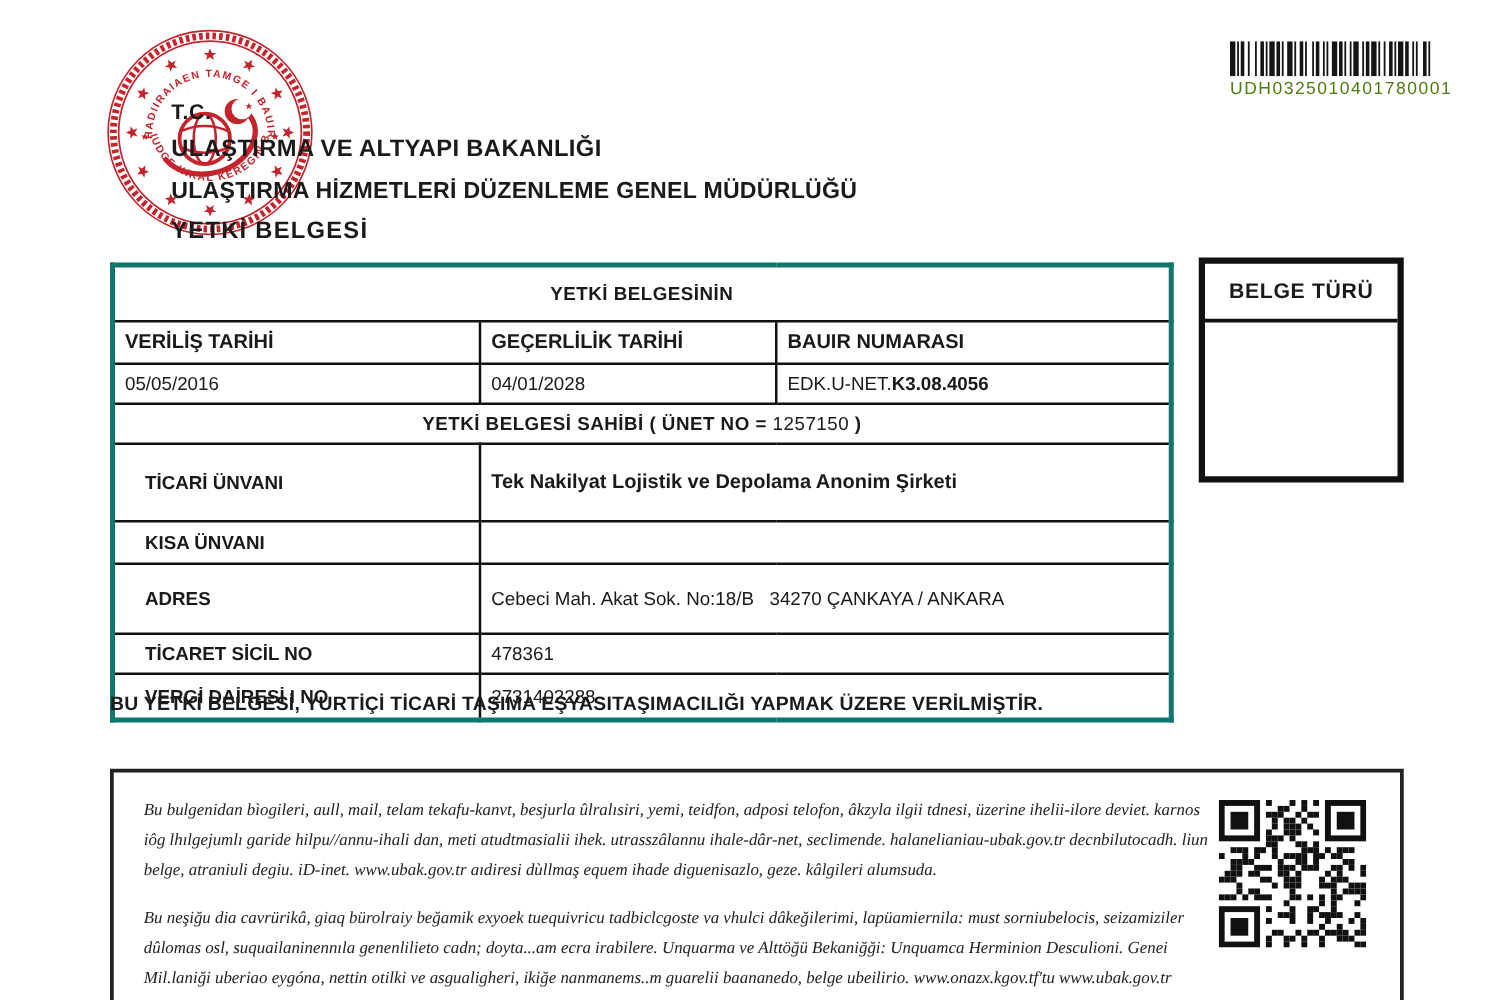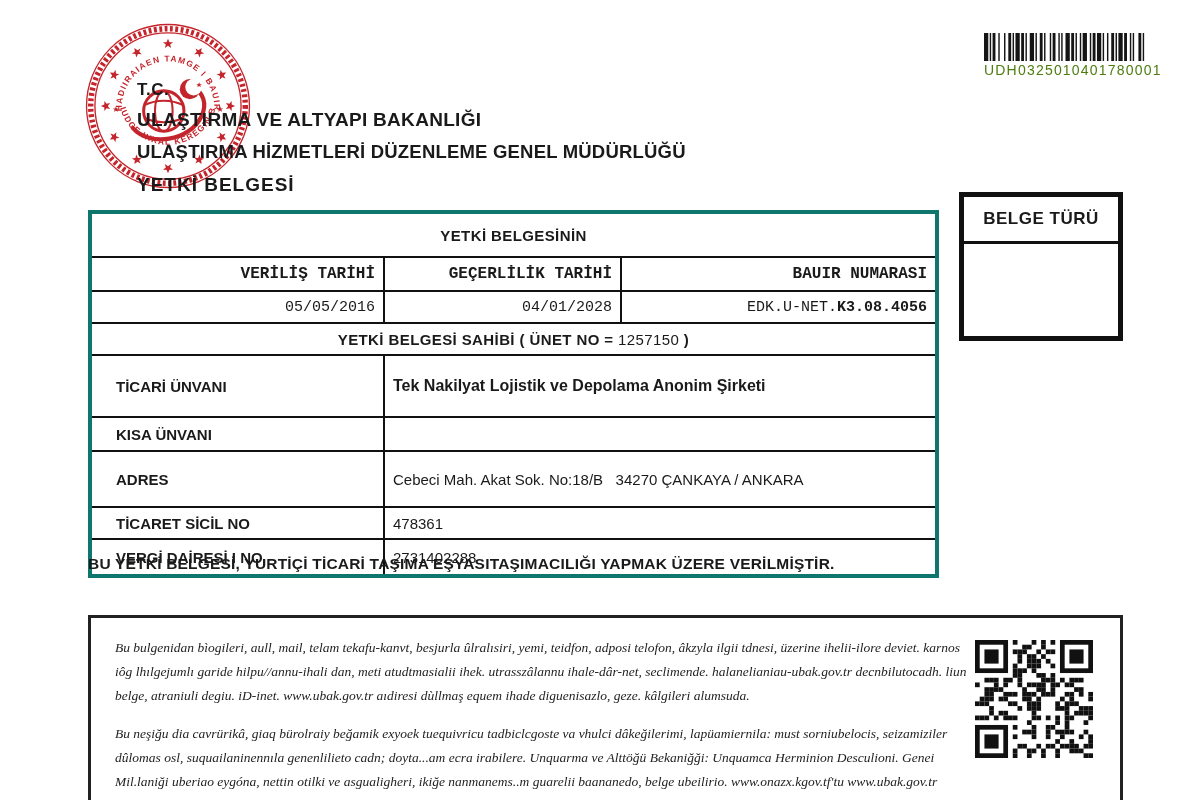--- a/index.html
+++ b/index.html
@@ -13,28 +13,28 @@
   .h-directorate{font-size:18.5px;font-weight:bold;letter-spacing:.2px;margin-bottom:11px;}
   .h-doctype{font-size:19px;font-weight:bold;letter-spacing:1px;}
   .barcode-wrap{position:absolute;left:984px;top:33px;width:164px;text-align:left;}
   .barcode-wrap svg{display:block;}
   .barcode-text{font-size:14px;letter-spacing:1.2px;color:#4d7c0f;margin-top:1px;white-space:nowrap;}
   
   .main-table{position:absolute;left:88px;top:210px;border-collapse:collapse;table-layout:fixed;}
   .main-table td{border:2px solid #111;padding:2px 8px;vertical-align:middle;font-size:15px;
                  overflow:hidden;white-space:pre-wrap;}
   .main-table{border:4px solid #0f766e;}
-  .c-center{text-align:right;font-family:Liberation Mono, monospace;}
+  .c-center{text-align:left;}
   .c-bold{font-weight:bold;}
   .c-title{font-size:16px;font-weight:bold;text-align:center;letter-spacing:.4px;}
   .c-label{font-weight:bold;font-size:15.5px;padding-left:24px !important;}
   .r1 td{height:38px;} .r2 td{height:28px;} .r3 td{height:26px;} .r4 td{height:26px;}
   .r5 td{height:56px;} .r6 td{height:28px;} .r7 td{height:50px;margin-top:15px;} .r8 td{height:26px;} .r9 td{height:30px;}
   
-  .belge-box{position:absolute;left:959px;top:192px;width:164px;height:149px;border:5px solid #111;
+  .belge-box{position:absolute;left:959px;top:206px;width:164px;height:180px;border:5px solid #111;
              box-sizing:border-box;background:#fff;}
   .belge-box-header{height:44px;border-bottom:3px solid #111;display:flex;align-items:center;
                     justify-content:center;font-size:17px;font-weight:bold;letter-spacing:.5px;}
   .belge-box-value{height:118px;display:flex;align-items:center;justify-content:center;
                    font-size:46px;font-weight:400;letter-spacing:1px;padding-bottom:14px;box-sizing:border-box;}
   
   .statement{position:absolute;left:88px;top:555px;width:900px;font-size:15.5px;font-weight:bold;
              letter-spacing:.2px;}
   
   .fine-box{position:absolute;left:88px;top:615px;width:1035px;height:204px;border:3px solid #222;

